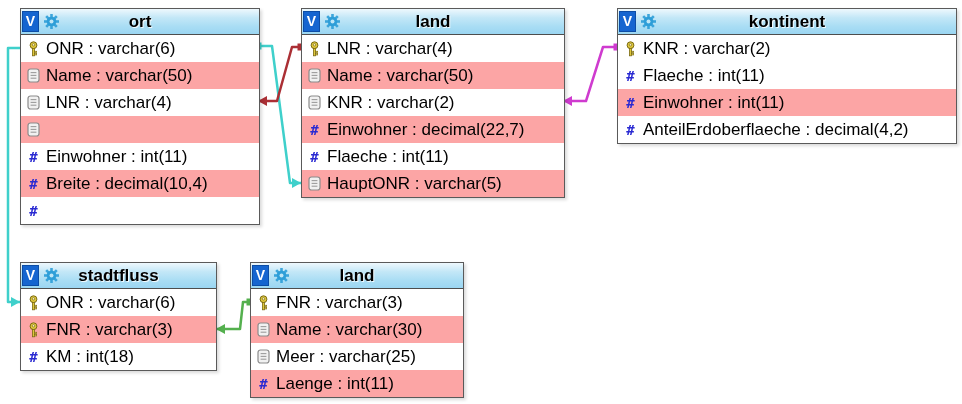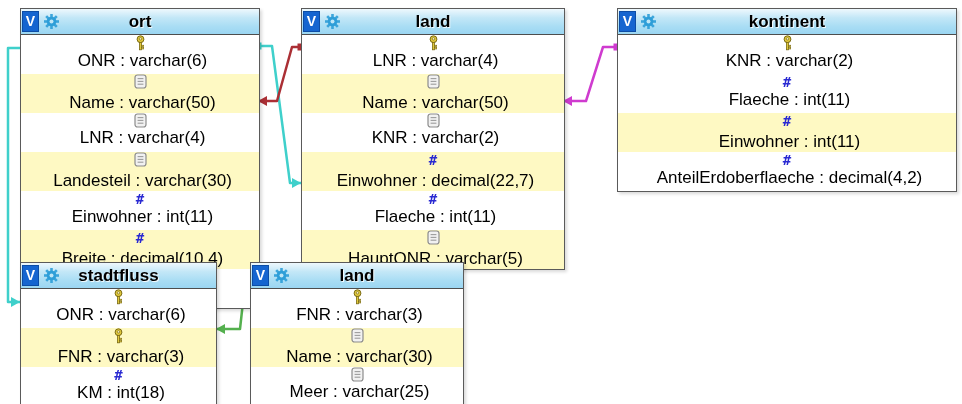--- a/index.html
+++ b/index.html
@@ -49,32 +49,31 @@
     position:absolute;
     left:0;right:0;top:0;bottom:0;
     display:flex;align-items:center;justify-content:center;
     font-weight:bold;
     font-size:17px;
     color:#000;
     text-shadow:1px 1px 0 rgba(255,255,255,0.85);
     pointer-events:none;
   }
   .trow{
-    height:39px;
+    height:27px;
     display:flex;
     align-items:center;
     padding-left:5px;
     font-size:17px;
     color:#000;
     white-space:nowrap;
     overflow:hidden;
     background:#ffffff;
-    flex-direction:column;
-  }
-  .trow.alt{background:#fef9c3;justify-content:space-between;}
+  }
+  .trow.alt{background:#fca5a5;}
   .colicon{
     width:15px;
     flex:0 0 auto;
     margin-right:5px;
     display:flex;align-items:center;justify-content:center;
   }
   .hash{
     color:#2a2ad2;
     font-weight:bold;
     font-size:14px;
@@ -173,21 +172,20 @@
       </div>
       <div class="trow alt">
         <span class="colicon">
           <svg width="13" height="15" viewBox="0 0 13 15">
             <rect x="1" y="1" width="11" height="13" rx="2.5" fill="#f1f1f1" stroke="#8c8c8c" stroke-width="1.2"></rect>
             <line x1="3.6" y1="4.6" x2="9.4" y2="4.6" stroke="#9b9b9b" stroke-width="1.1"></line>
             <line x1="3.6" y1="7.4" x2="9.4" y2="7.4" stroke="#9b9b9b" stroke-width="1.1"></line>
             <line x1="3.6" y1="10.2" x2="9.4" y2="10.2" stroke="#9b9b9b" stroke-width="1.1"></line>
           </svg>
         </span>
-        <span>Landesteil : varchar(30)</span>
       </div>
       <div class="trow">
         <span class="colicon">
           <span class="hash">#</span>
         </span>
         <span>Einwohner : int(11)</span>
       </div>
       <div class="trow alt">
         <span class="colicon">
           <span class="hash">#</span>

